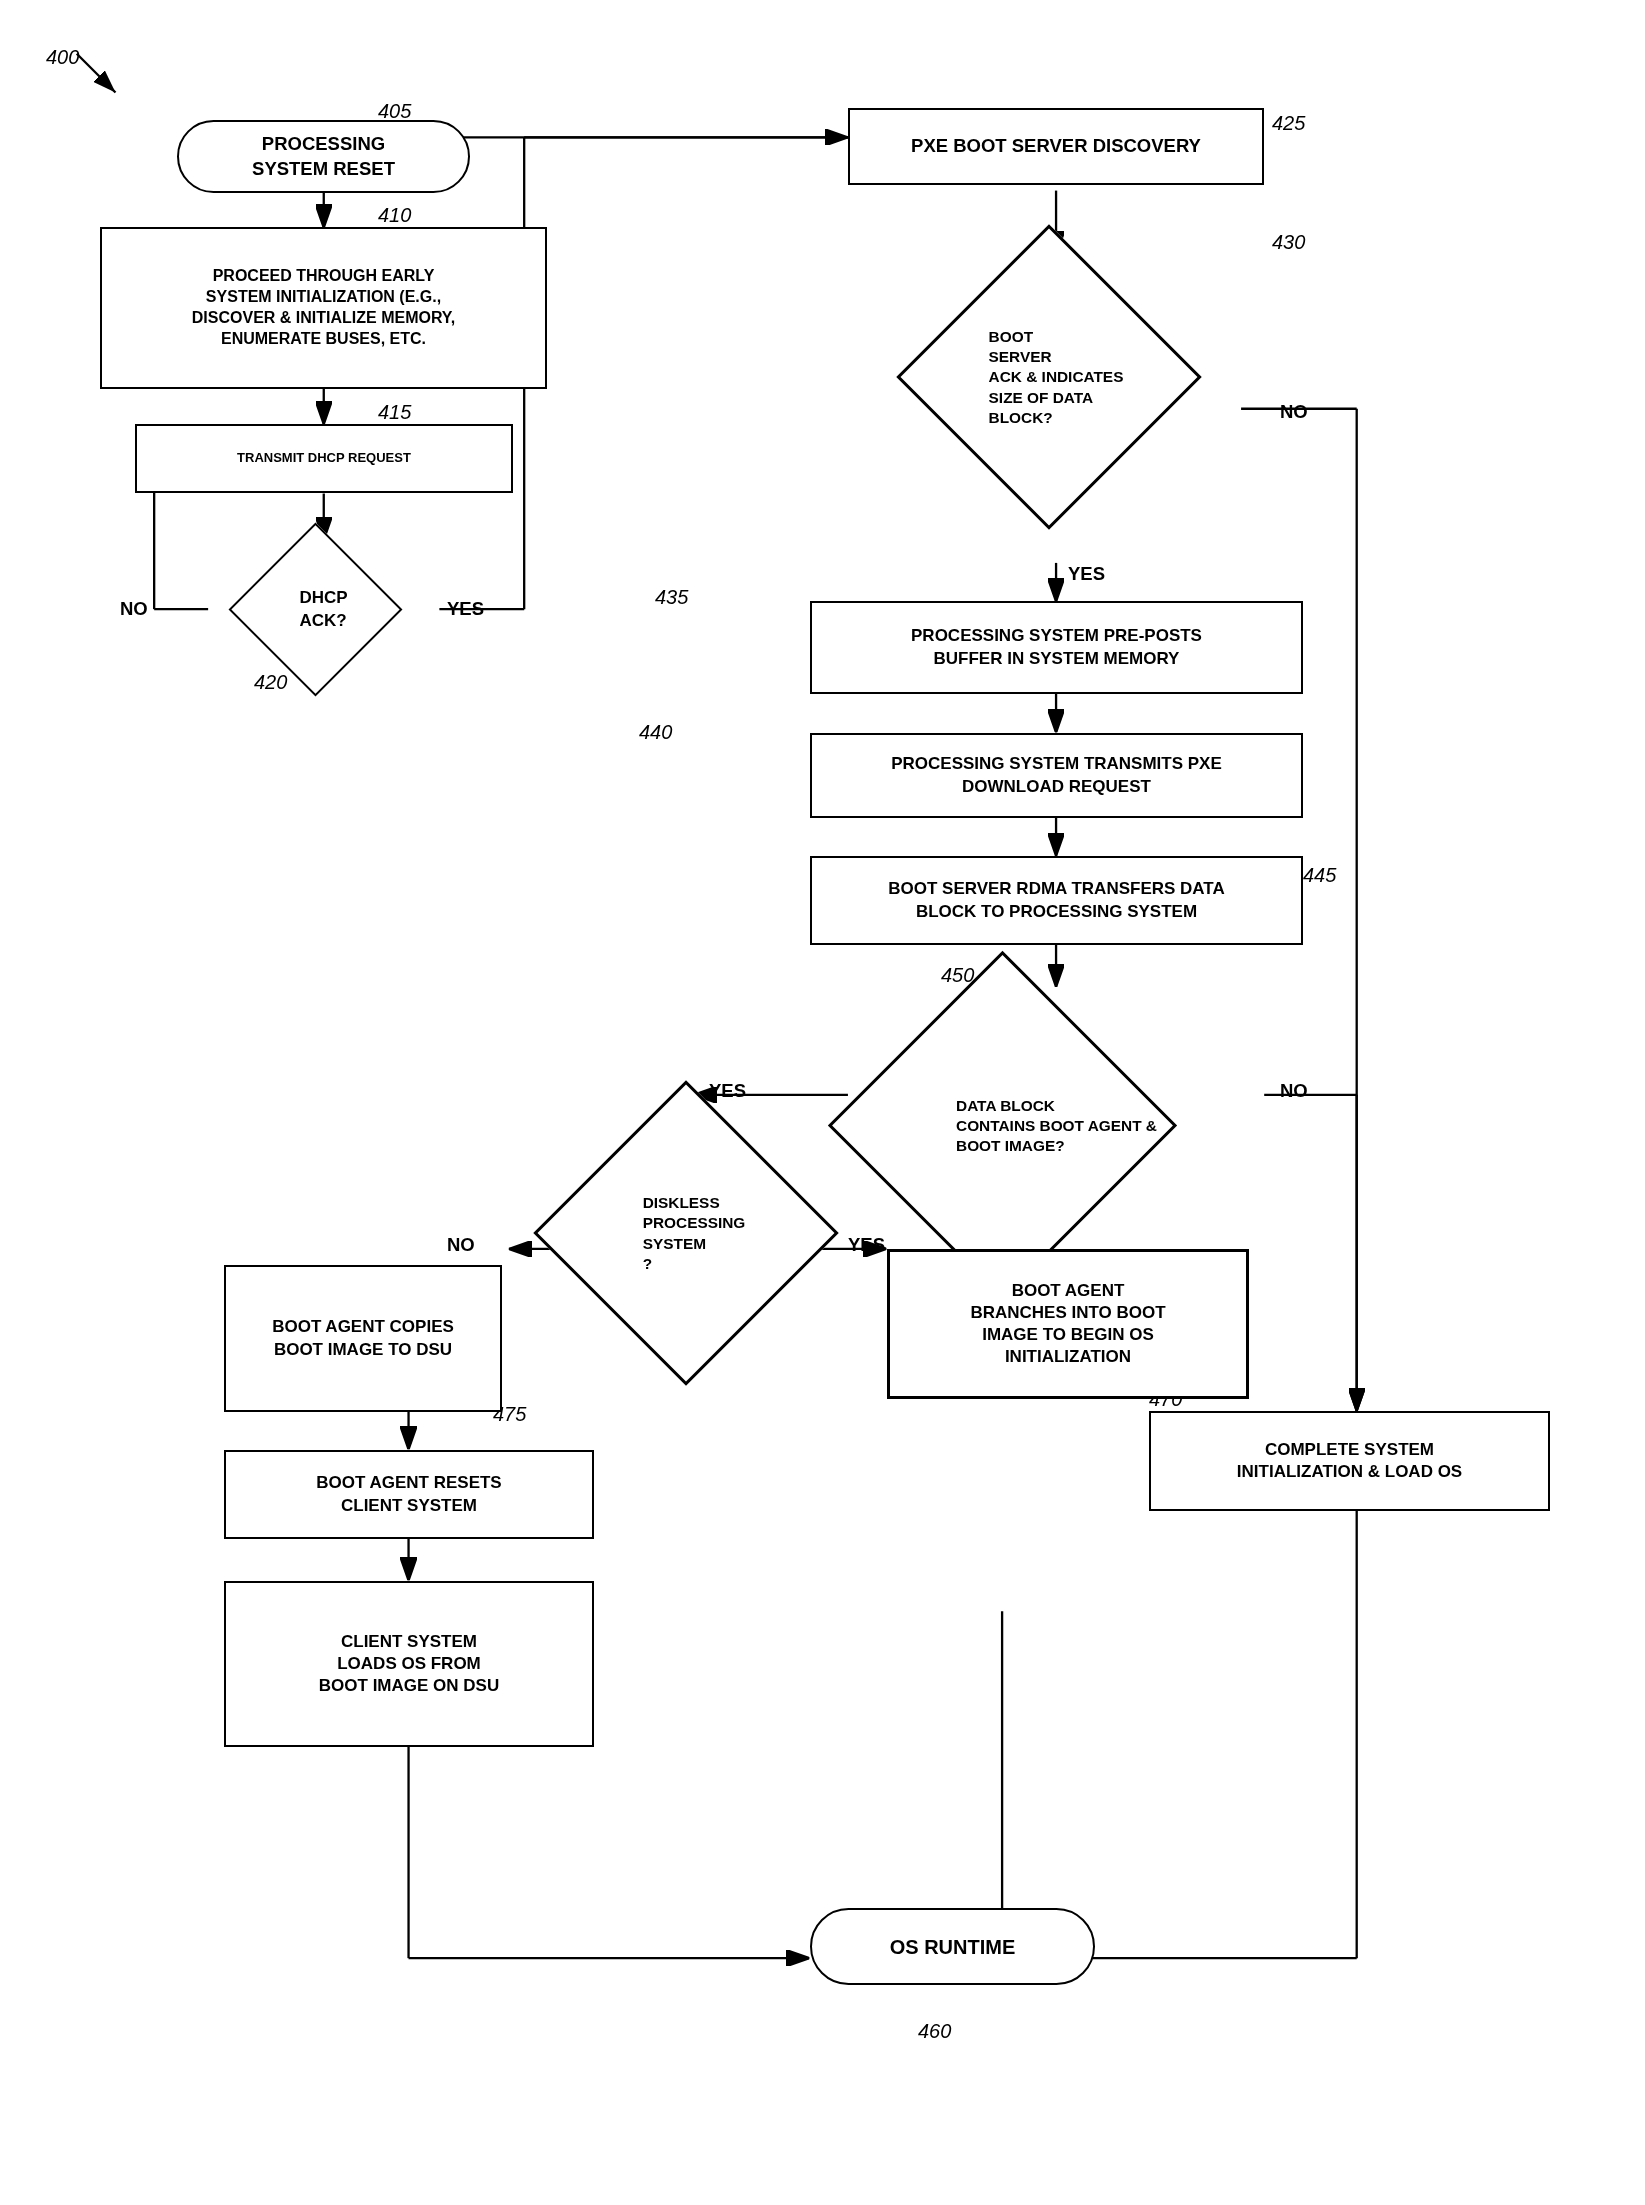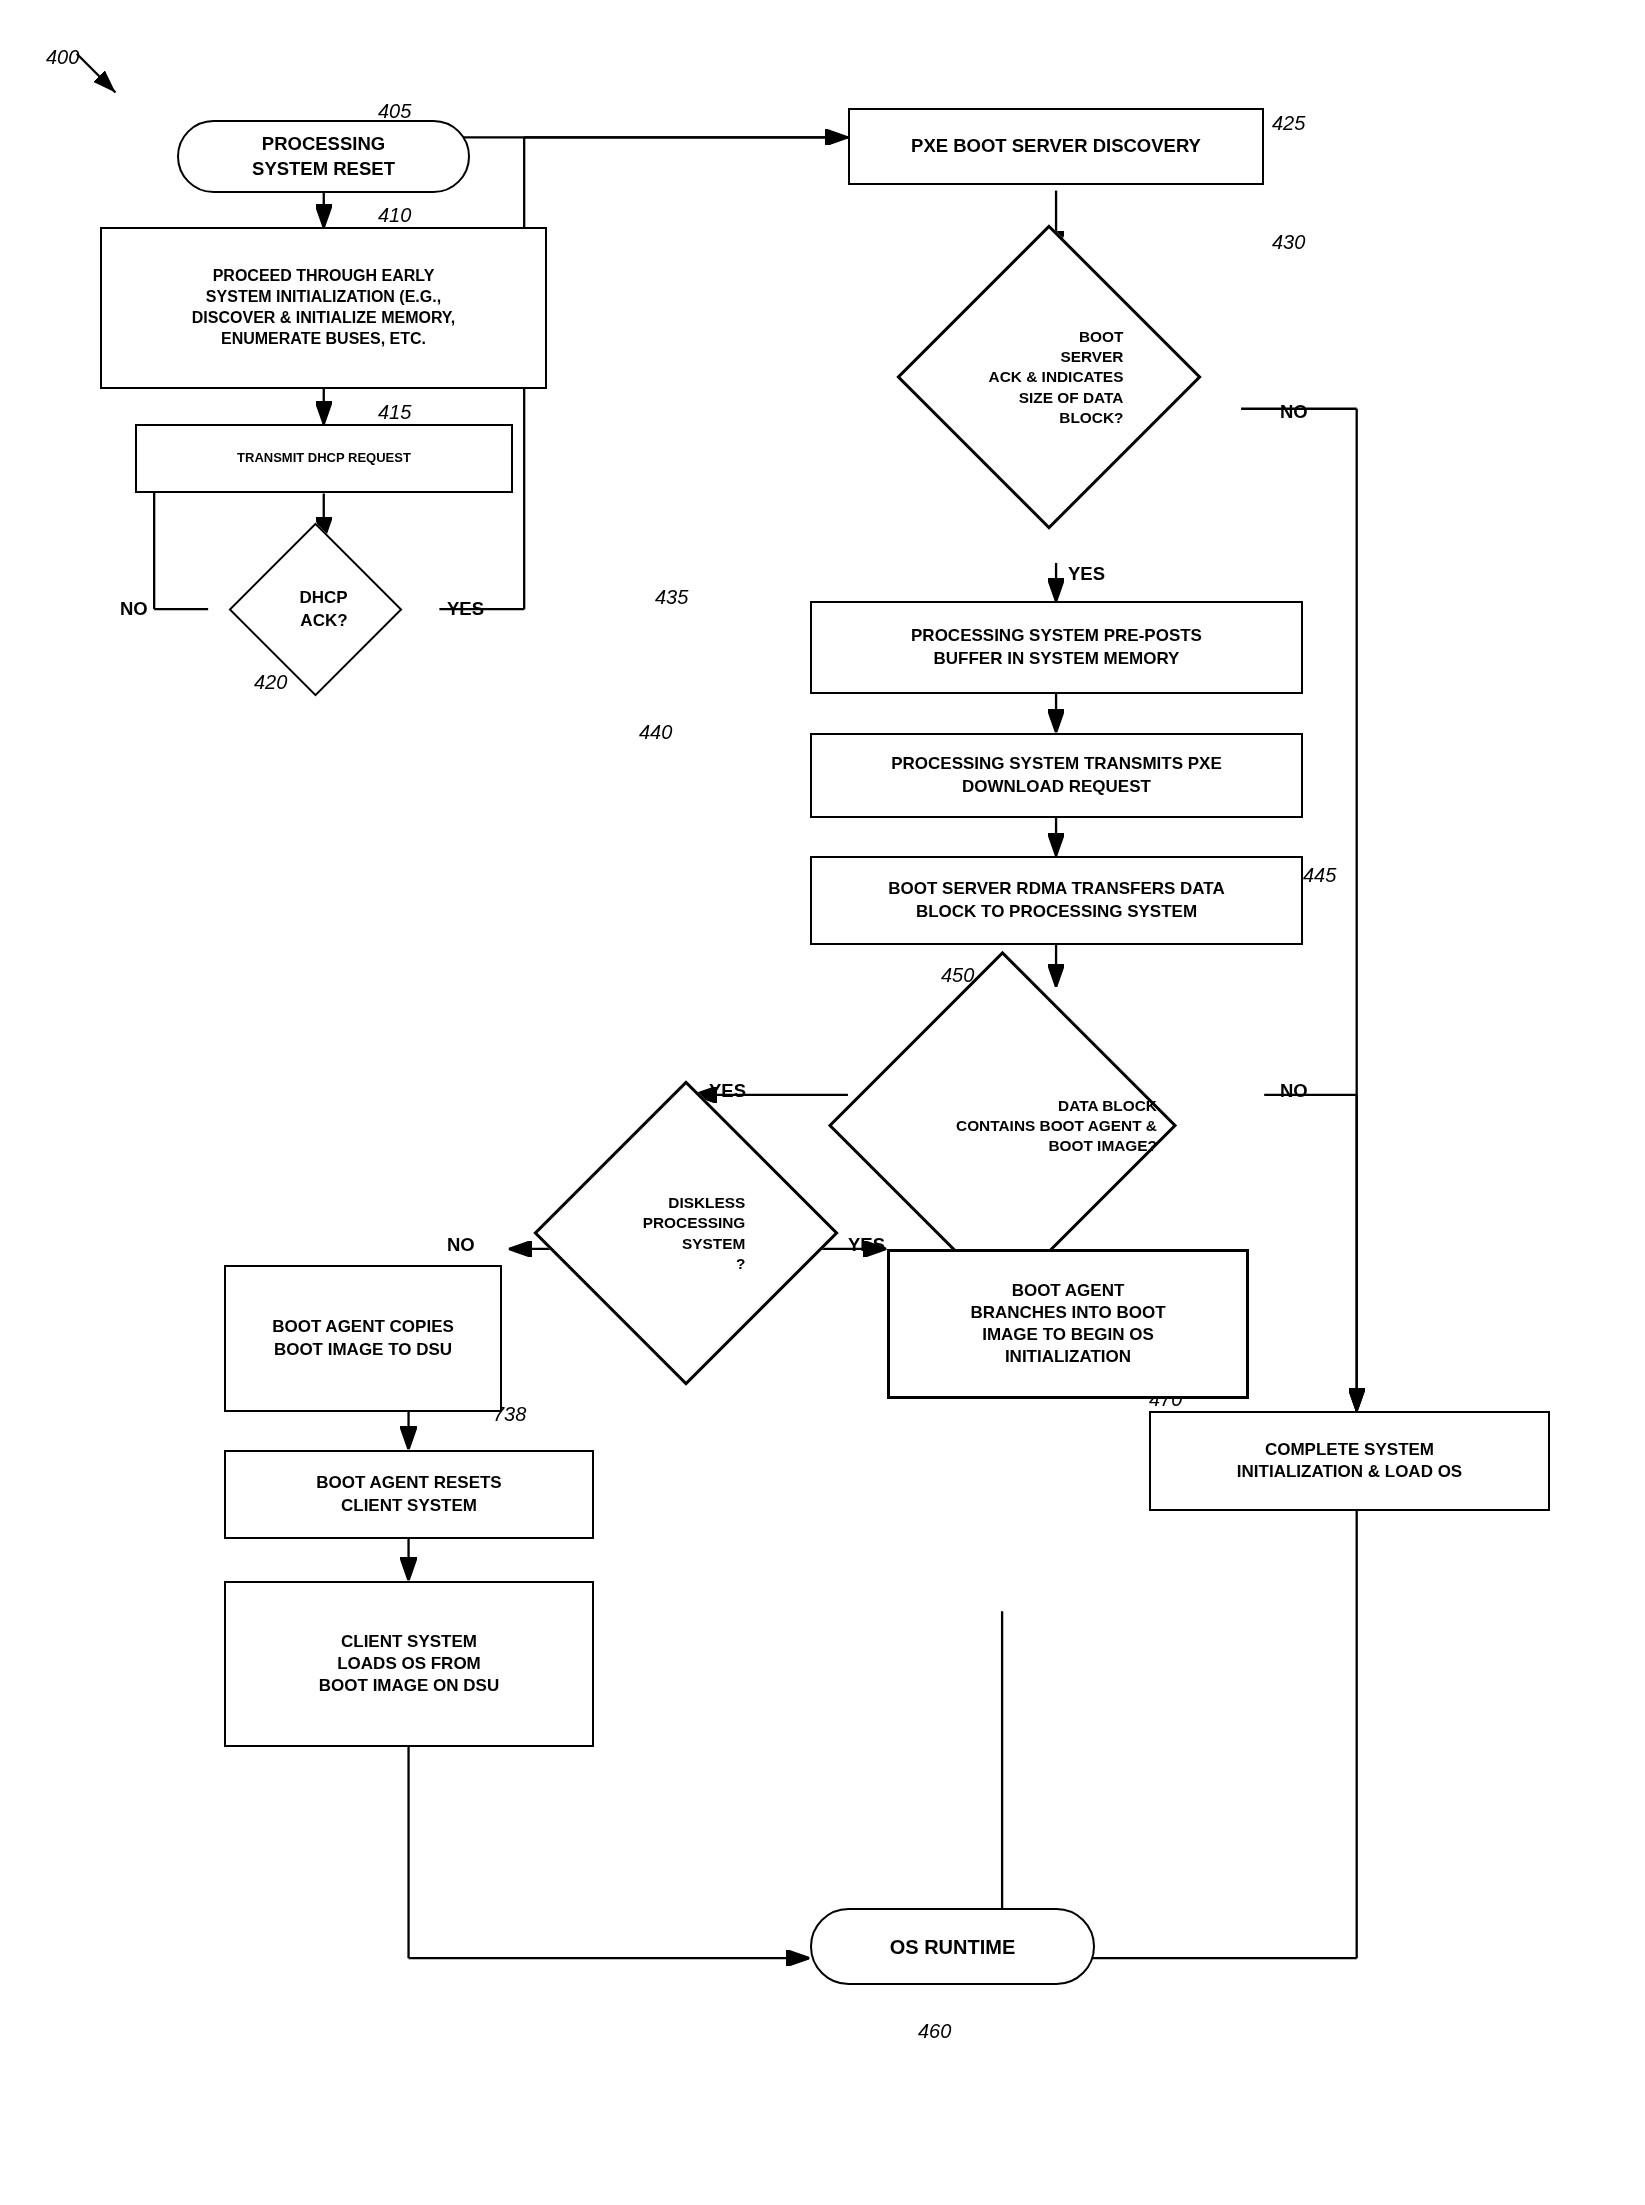--- a/index.html
+++ b/index.html
@@ -50,21 +50,21 @@
     .diamond-thick {
       background: #fff;
       transform: rotate(45deg);
       border: 3.9px solid #000;
     }
     .diamond-label {
       position: absolute;
       display: flex;
       align-items: center;
       justify-content: center;
-      text-align: right;
+      text-align: left;
       font-size: 17px;
       font-weight: bold;
       font-family: Arial, sans-serif;
       line-height: 1.3;
       pointer-events: none;
     }
     .diamond-label span {
       transform: none;
     }
     
@@ -242,21 +242,21 @@
     </div>
   </div>
 
   <div class="label" style="left:447px; top:1234px; font-size:18.5px; font-weight:bold;">NO</div>
 
   <div class="label" style="left:848px; top:1234px; font-size:18.5px; font-weight:bold;">YES</div>
 
   <div class="ref-label" style="left:1149px; top:1388px;">470</div>
   <div class="node rect-thick" style="left:887px; top:1249px; width:362px; height:150px; font-size:17px;">BOOT AGENT<br>BRANCHES INTO BOOT<br>IMAGE TO BEGIN OS<br>INITIALIZATION</div>
 
-  <div class="ref-label" style="left:493px; top:1403px;">738</div>
+  <div class="ref-label" style="left:493px; top:1403px;">475</div>
   <div class="node rect" style="left:224px; top:1265px; width:278px; height:147px; font-size:17px;">BOOT AGENT COPIES<br>BOOT IMAGE TO DSU</div>
 
   <div class="ref-label" style="left:493px; top:1519px;">480</div>
   <div class="node rect" style="left:224px; top:1450px; width:370px; height:89px; font-size:17px;">BOOT AGENT RESETS<br>CLIENT SYSTEM</div>
 
   <div class="ref-label" style="left:493px; top:1642px;">485</div>
   <div class="node rect" style="left:224px; top:1581px; width:370px; height:166px; font-size:17px;">CLIENT SYSTEM<br>LOADS OS FROM<br>BOOT IMAGE ON DSU</div>
 
   <div class="ref-label" style="left:918px; top:2020px;">460</div>
   <div class="node rounded" style="left:810px; top:1908px; width:285px; height:77px; font-size:20px;">OS RUNTIME</div>

